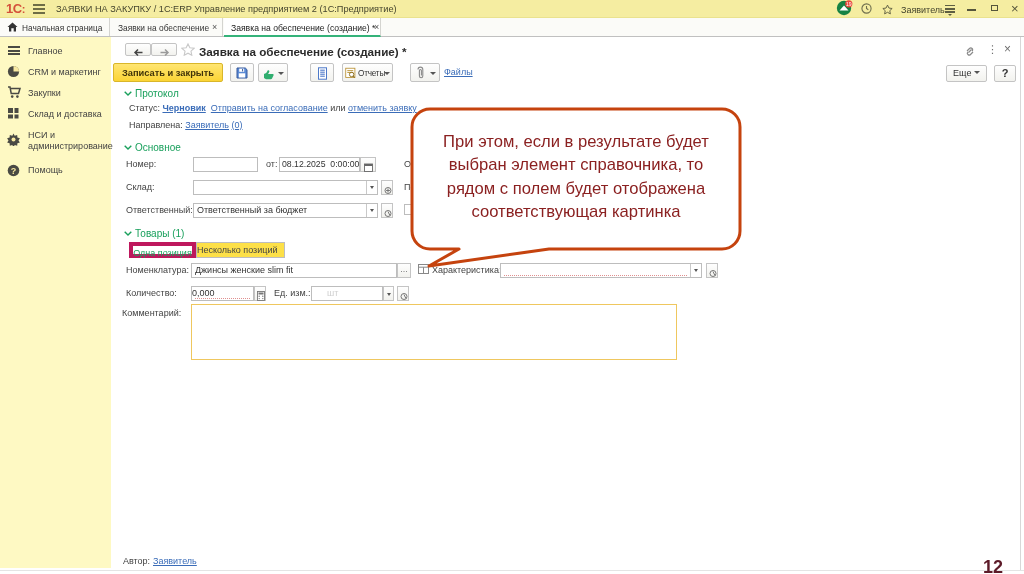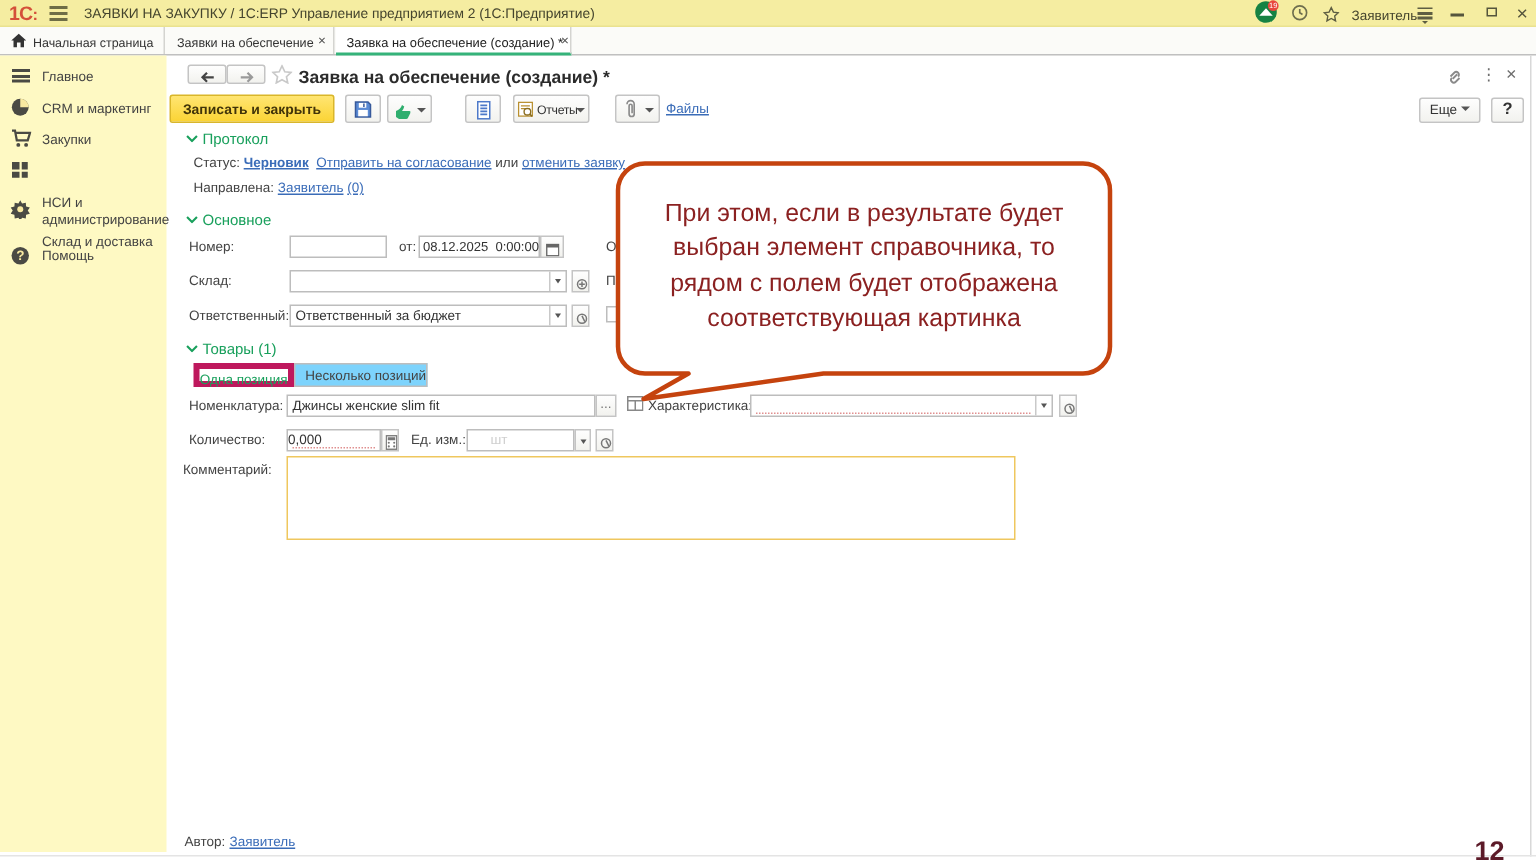--- a/index.html
+++ b/index.html
@@ -85,21 +85,21 @@
         <circle cx="5.2" cy="10.6" r="1.3" fill="#4a4a44"></circle>
         <circle cx="10.4" cy="10.6" r="1.3" fill="#4a4a44"></circle>
       </svg>
     <div class="abs lbl" style="left:28px;top:51px;">Закупки</div>
     <svg class="abs" style="left:7px;top:70px;" width="13" height="13" viewBox="0 0 13 13">
         <rect x="1" y="1" width="5" height="5" fill="#4a4a44"></rect>
         <rect x="7.5" y="1" width="4" height="5" fill="#4a4a44"></rect>
         <rect x="1" y="7.5" width="5" height="4" fill="#4a4a44"></rect>
         <rect x="7.5" y="7.5" width="4" height="4" fill="#4a4a44"></rect>
       </svg>
-    <div class="abs lbl" style="left:28px;top:72px;margin-top:47px;">Склад и доставка</div>
+    <div class="abs lbl" style="left:28px;top:72px;">Склад и доставка</div>
     <svg class="abs" style="left:7px;top:96px;" width="13" height="13" viewBox="0 0 13 13">
         <path d="M6.5 0.5 l1.2 2.2 2.5-0.6 0.2 2.5 2.5 0.7 -1.4 2.1 1.4 2.1 -2.5 0.7 -0.2 2.5 -2.5 -0.6 -1.2 2.2 -1.2 -2.2 -2.5 0.6 -0.2 -2.5 -2.5 -0.7 1.4 -2.1 -1.4 -2.1 2.5 -0.7 0.2 -2.5 2.5 0.6 Z" fill="#4a4a44"></path>
         <circle cx="6.5" cy="6.5" r="2" fill="#f8e9a1"></circle>
       </svg>
     <div class="abs lbl" style="left:28px;top:93px;width:80px;line-height:11px;white-space:normal;">НСИ и администрирование</div>
     <svg class="abs" style="left:7px;top:127px;" width="13" height="13" viewBox="0 0 13 13">
         <circle cx="6.5" cy="6.5" r="5.8" fill="#4a4a44"></circle>
         <text x="6.5" y="9.6" text-anchor="middle" font-size="9" font-weight="bold" fill="#f8e9a1" font-family="Liberation Sans">?</text>
       </svg>
     <div class="abs lbl" style="left:28px;top:128px;">Помощь</div>
@@ -193,21 +193,21 @@
     <div class="btn" style="left:381px;top:166px;width:12px;height:15px;border-radius:0;"><svg style="margin:2px 0 0 1.5px;" width="8" height="9" viewBox="0 0 8 9">
           <circle cx="4" cy="4.5" r="3" fill="none" stroke="#777" stroke-width="1"></circle>
           <line x1="4" y1="2.6" x2="5.9" y2="6.4" stroke="#777"></line>
         </svg></div>
     <div class="abs" style="left:404px;top:167px;width:11px;height:11px;border:1px solid #bdbdbd;background:#fff;"></div>
 
     <div class="abs green" style="left:124px;top:191px;"><svg style="display:inline-block;vertical-align:1.5px;margin-right:3px;" width="8" height="5" viewBox="0 0 8 5">
           <polyline points="0.7,0.7 4,4 7.3,0.7" fill="none" stroke="#19a05c" stroke-width="1.4"></polyline>
         </svg>Товары (1)</div>
     <div class="abs" style="left:129px;top:205px;width:67px;height:16px;background:#fff;border:4px solid #be185d;font-size:9px;color:#19a05c;text-align:center;line-height:14px;white-space:nowrap;">Одна позиция</div>
-    <div class="abs" style="left:196px;top:205px;width:89px;height:16px;background:#7dd3fc;border:1px solid #bdbdbd;font-size:9px;color:#444;text-align:right;line-height:14px;white-space:nowrap;">Несколько позиций</div>
+    <div class="abs" style="left:196px;top:205px;width:89px;height:16px;background:#fde047;border:1px solid #bdbdbd;font-size:9px;color:#444;text-align:left;line-height:14px;white-space:nowrap;">Несколько позиций</div>
 
     <div class="abs lbl" style="left:126px;top:228px;">Номенклатура:</div>
     <div class="inp" style="left:191px;top:226px;width:206px;height:15px;line-height:13px;padding-left:3px;">Джинсы женские slim fit</div>
     <div class="btn" style="left:397px;top:226px;width:14px;height:15px;border-radius:0;font-size:9px;color:#777;text-align:center;line-height:11px;">...</div>
     <svg class="abs" style="left:418px;top:227px;" width="11" height="10" viewBox="0 0 11 10">
         <rect x="0.5" y="0.5" width="10" height="9" fill="#fff" stroke="#888" stroke-width="1"></rect>
         <line x1="0.5" y1="3.2" x2="10.5" y2="3.2" stroke="#888"></line>
         <line x1="5.5" y1="3.2" x2="5.5" y2="9.5" stroke="#888"></line>
       </svg>
     <div class="abs lbl" style="left:432px;top:228px;">Характеристика:</div>

